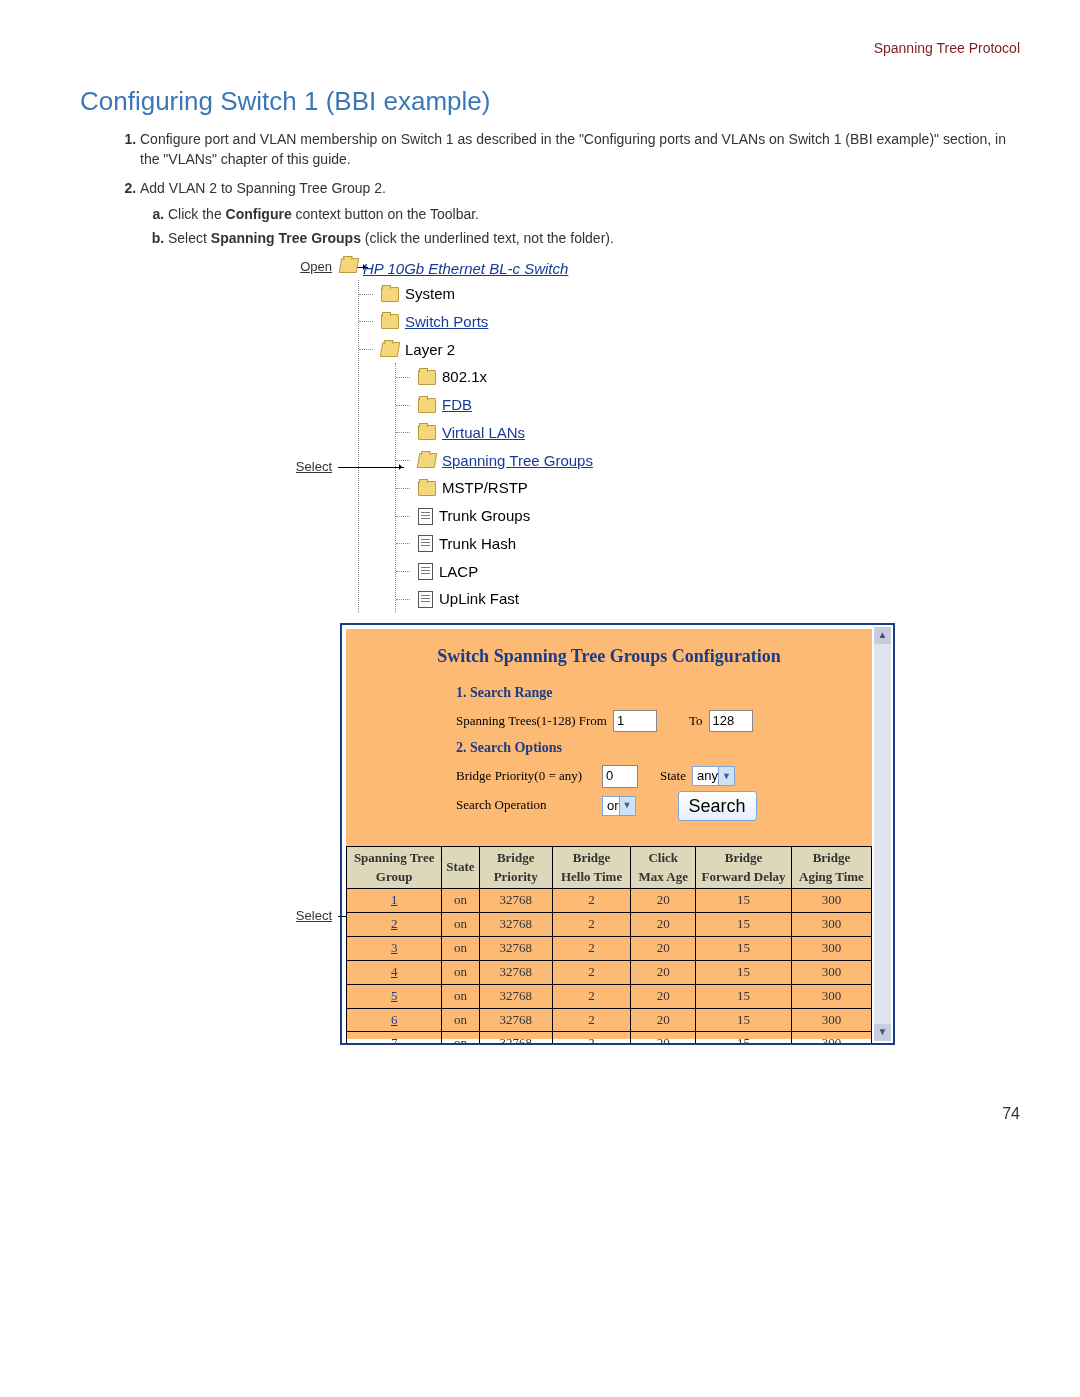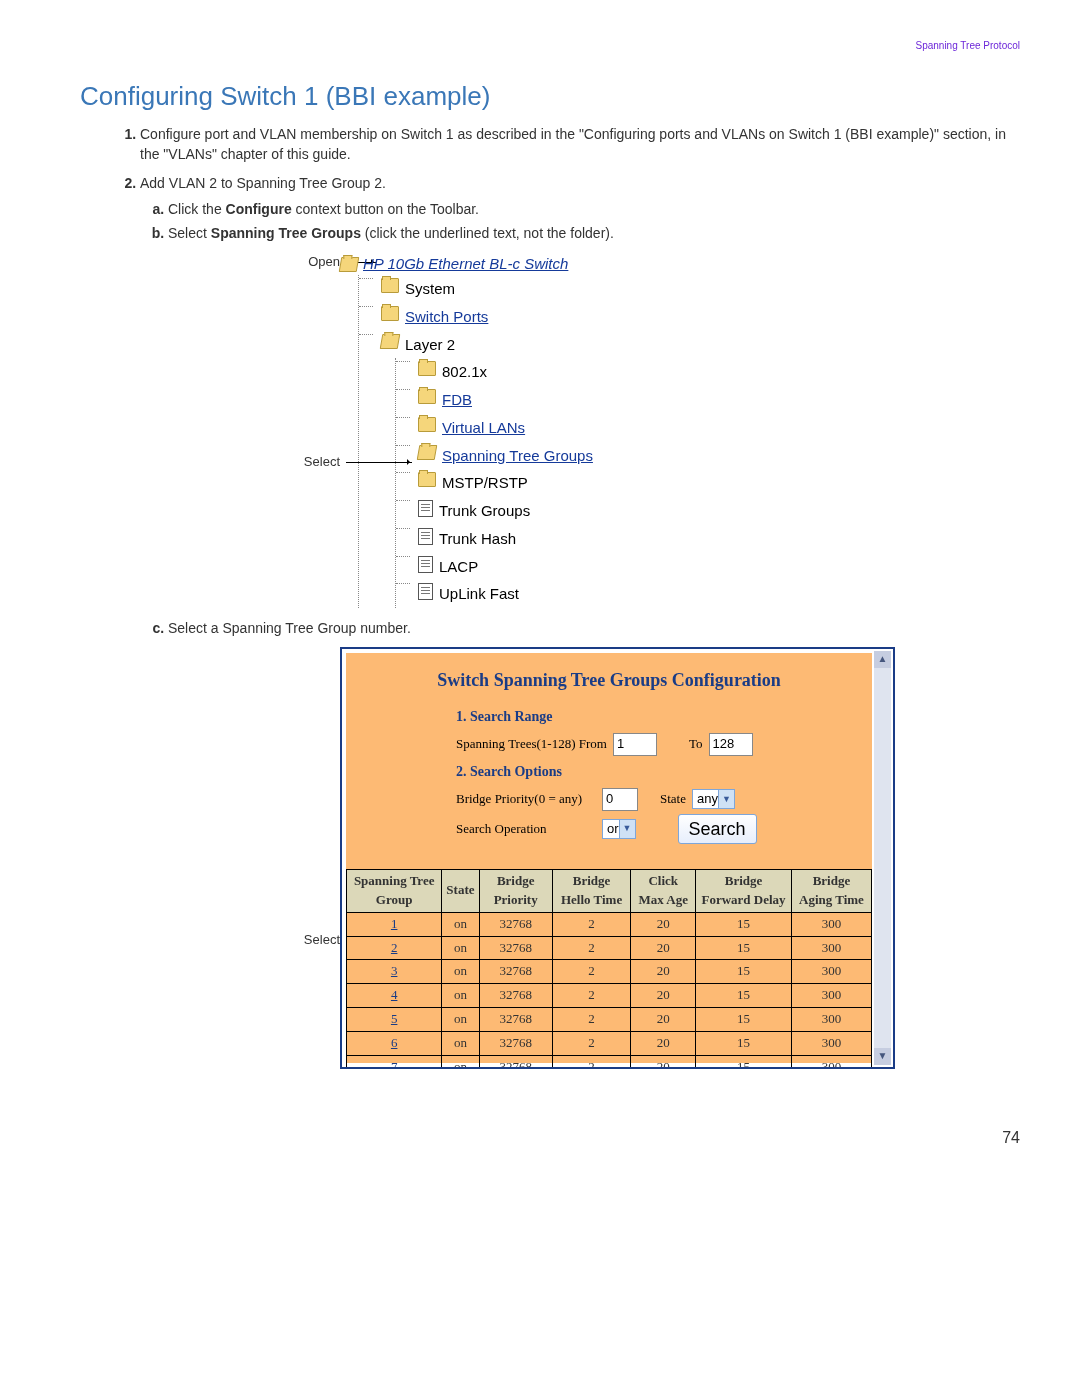--- a/index.html
+++ b/index.html
@@ -7,22 +7,22 @@
     font-size: 14px;
     color: #333;
     margin: 0;
     padding: 40px 60px 40px 80px;
     width: 1080px;
     box-sizing: border-box;
     background: #fff;
   }
   .header-right {
     text-align: right;
-    font-size: 10px;
-    color: #6d28d9;
+    font-size: 14px;
+    color: #7f1d1d;
     margin-bottom: 30px;
   }
   h1 {
     font-family: "Segoe UI", Arial, sans-serif;
     font-weight: 300;
     font-size: 26px;
     color: #3a77b7;
     margin: 0 0 12px 0;
   }
   ol.main { margin: 0 0 0 60px; padding: 0; }
@@ -39,37 +39,38 @@
     display: flex;
     align-items: flex-start;
   }
   .callouts {
     position: relative;
     width: 90px;
     font-size: 13px;
   }
   .callouts .co {
     position: absolute;
-    right: 0;
+    right: 8px;
     white-space: nowrap;
+    text-decoration: underline;
   }
   .tree {
     font-family: Arial, sans-serif;
     font-size: 15px;
     color: #000;
     position: relative;
   }
   .tree-children {
     margin-left: 18px;
     border-left: 1px dotted #888;
     padding-left: 0;
   }
   .tree-item {
     display: flex;
-    align-items: flex-start;
+    align-items: center;
     gap: 6px;
     padding: 3px 0;
     position: relative;
   }
   .tree-item::before {
     content: "";
     display: inline-block;
     width: 14px;
     border-top: 1px dotted #888;
     margin-right: 2px;
@@ -115,21 +116,21 @@
     background: #fff;
     border: 1px solid #555;
   }
   .file-icon::after {
     content:"";
     position:absolute;
     left:2px; right:2px; top:3px; bottom:3px;
     background: repeating-linear-gradient(#777 0 1px, transparent 1px 3px);
   }
   .ulink { color: #153a9a; text-decoration: underline; }
-  .open-row { display:flex; align-items:center; gap:5px; }
+  .open-row { display:flex; gap:5px; }
 
   
   .arrow {
     position: absolute;
     height: 1px;
     background: #000;
   }
   .arrow::after {
     content:"";
     position:absolute;
@@ -328,23 +329,20 @@
               </div>
             <div class="tree-item">
                 <span class="file-icon"></span>
                 <span>UpLink Fast</span>
               </div>
           </div>
         </div>
       </div>
     </div>
 
-    <ol class="sub" start="3">
-      <li>Select a Spanning Tree Group number.</li>
-    </ol>
 
     
     <div class="fig2wrap">
       <div class="callouts">
         <div class="co" style="top:284px;">
           <span>Select</span>
           <span class="arrow" style="width:34px; left:42px; top:9px;"></span>
         </div>
       </div>
 

